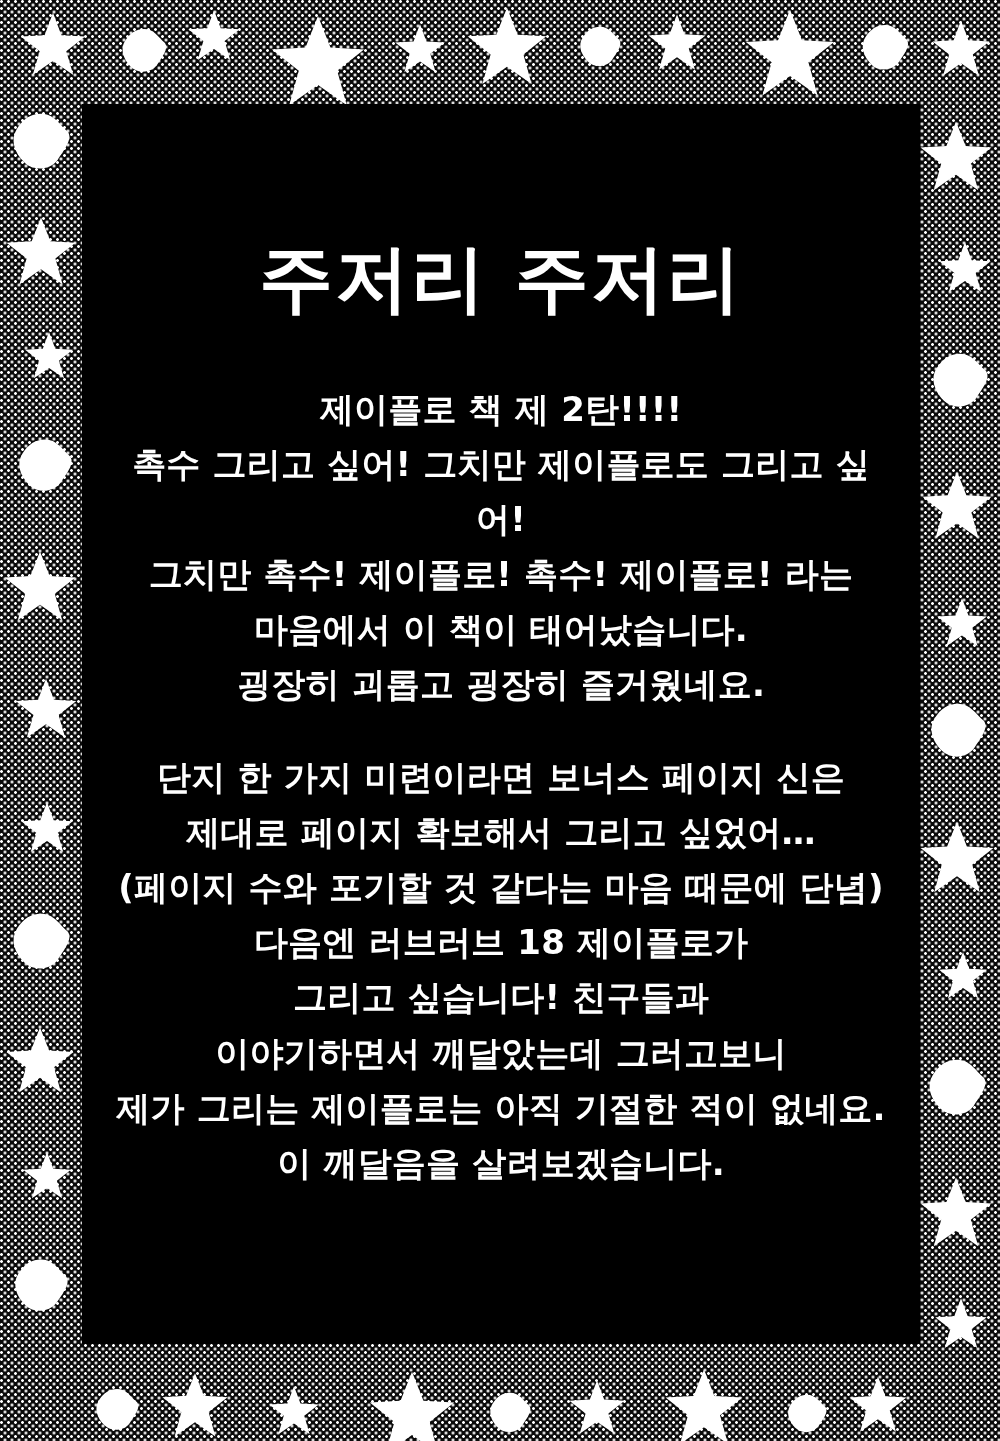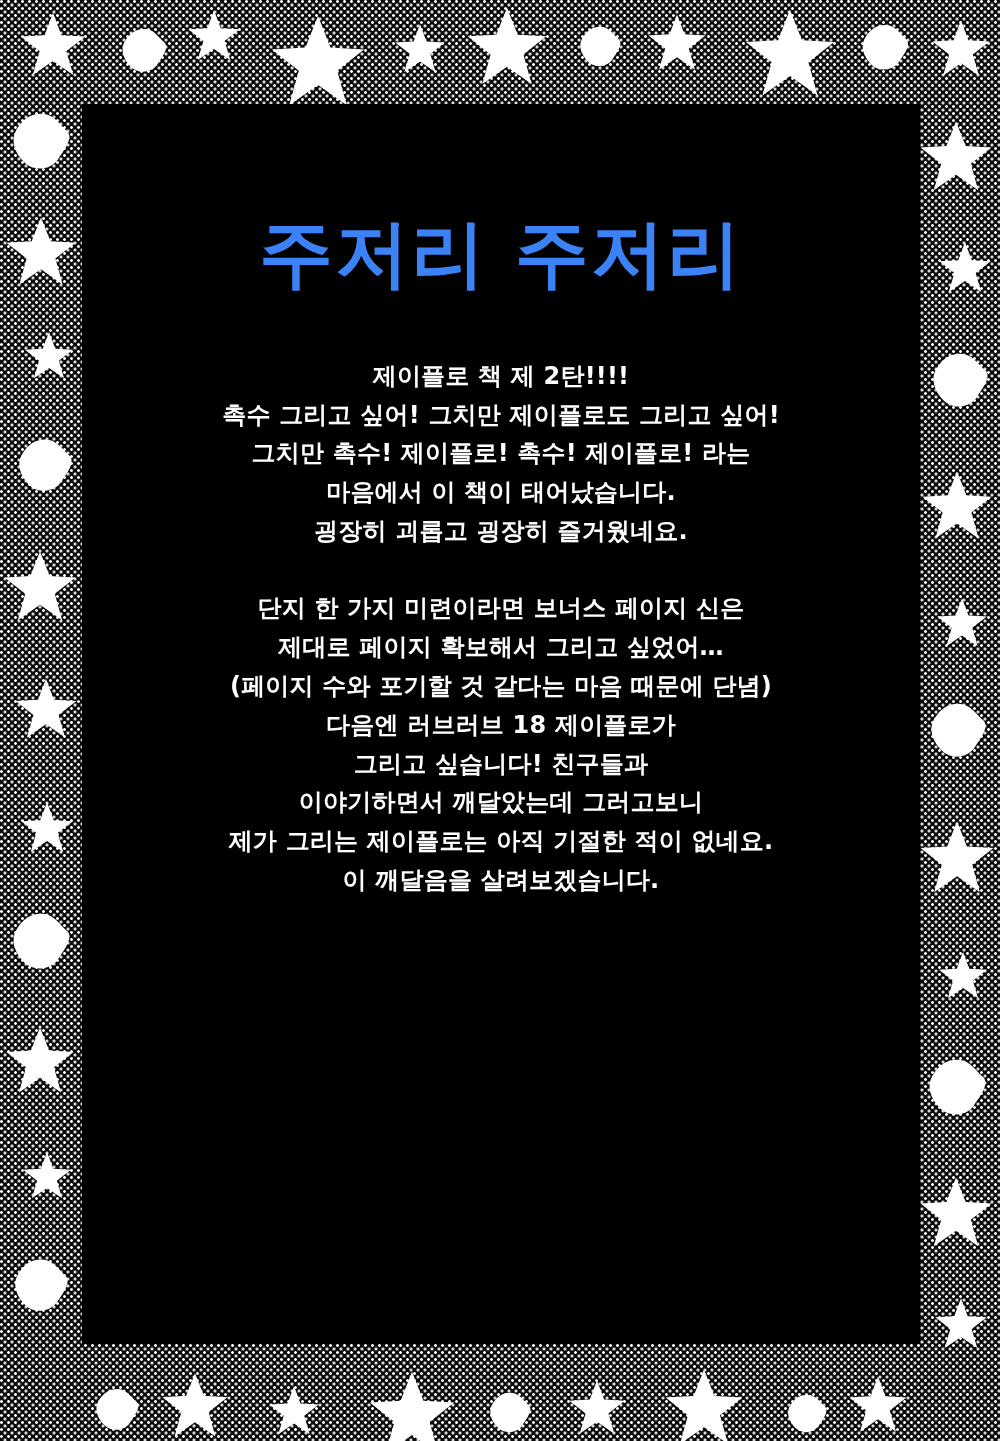--- a/index.html
+++ b/index.html
@@ -69,36 +69,36 @@
     padding: 60px 30px 30px 30px;
     text-align: center;
     color: #ffffff;
   }
 
   .title {
     font-family: "DejaVu Sans", "Liberation Sans", sans-serif;
     font-weight: bold;
     font-size: 74px;
     letter-spacing: 2px;
-    color: #3b82f6;
-    margin: 51px 0 0 0;
+    color: #ffffff;
+    margin: 76px 0 0 0;
     line-height: 1.05;
     white-space: pre;
     text-shadow:
       -2px -2px 0 #000, 2px -2px 0 #000,
       -2px  2px 0 #000, 2px  2px 0 #000;
   }
 
   .body-block {
     margin-top: 64px;
   }
 
   .para {
     font-family: "DejaVu Sans", "Liberation Sans", sans-serif;
-    font-size: 24px;
+    font-size: 34px;
     font-weight: bold;
     line-height: 1.62;
     color: #ffffff;
     margin: 0 0 38px 0;
     white-space: pre-line;
     letter-spacing: 0.2px;
   }
   .para:last-child { margin-bottom: 0; }
 
   .para.p2 { margin-top: 20px; }

